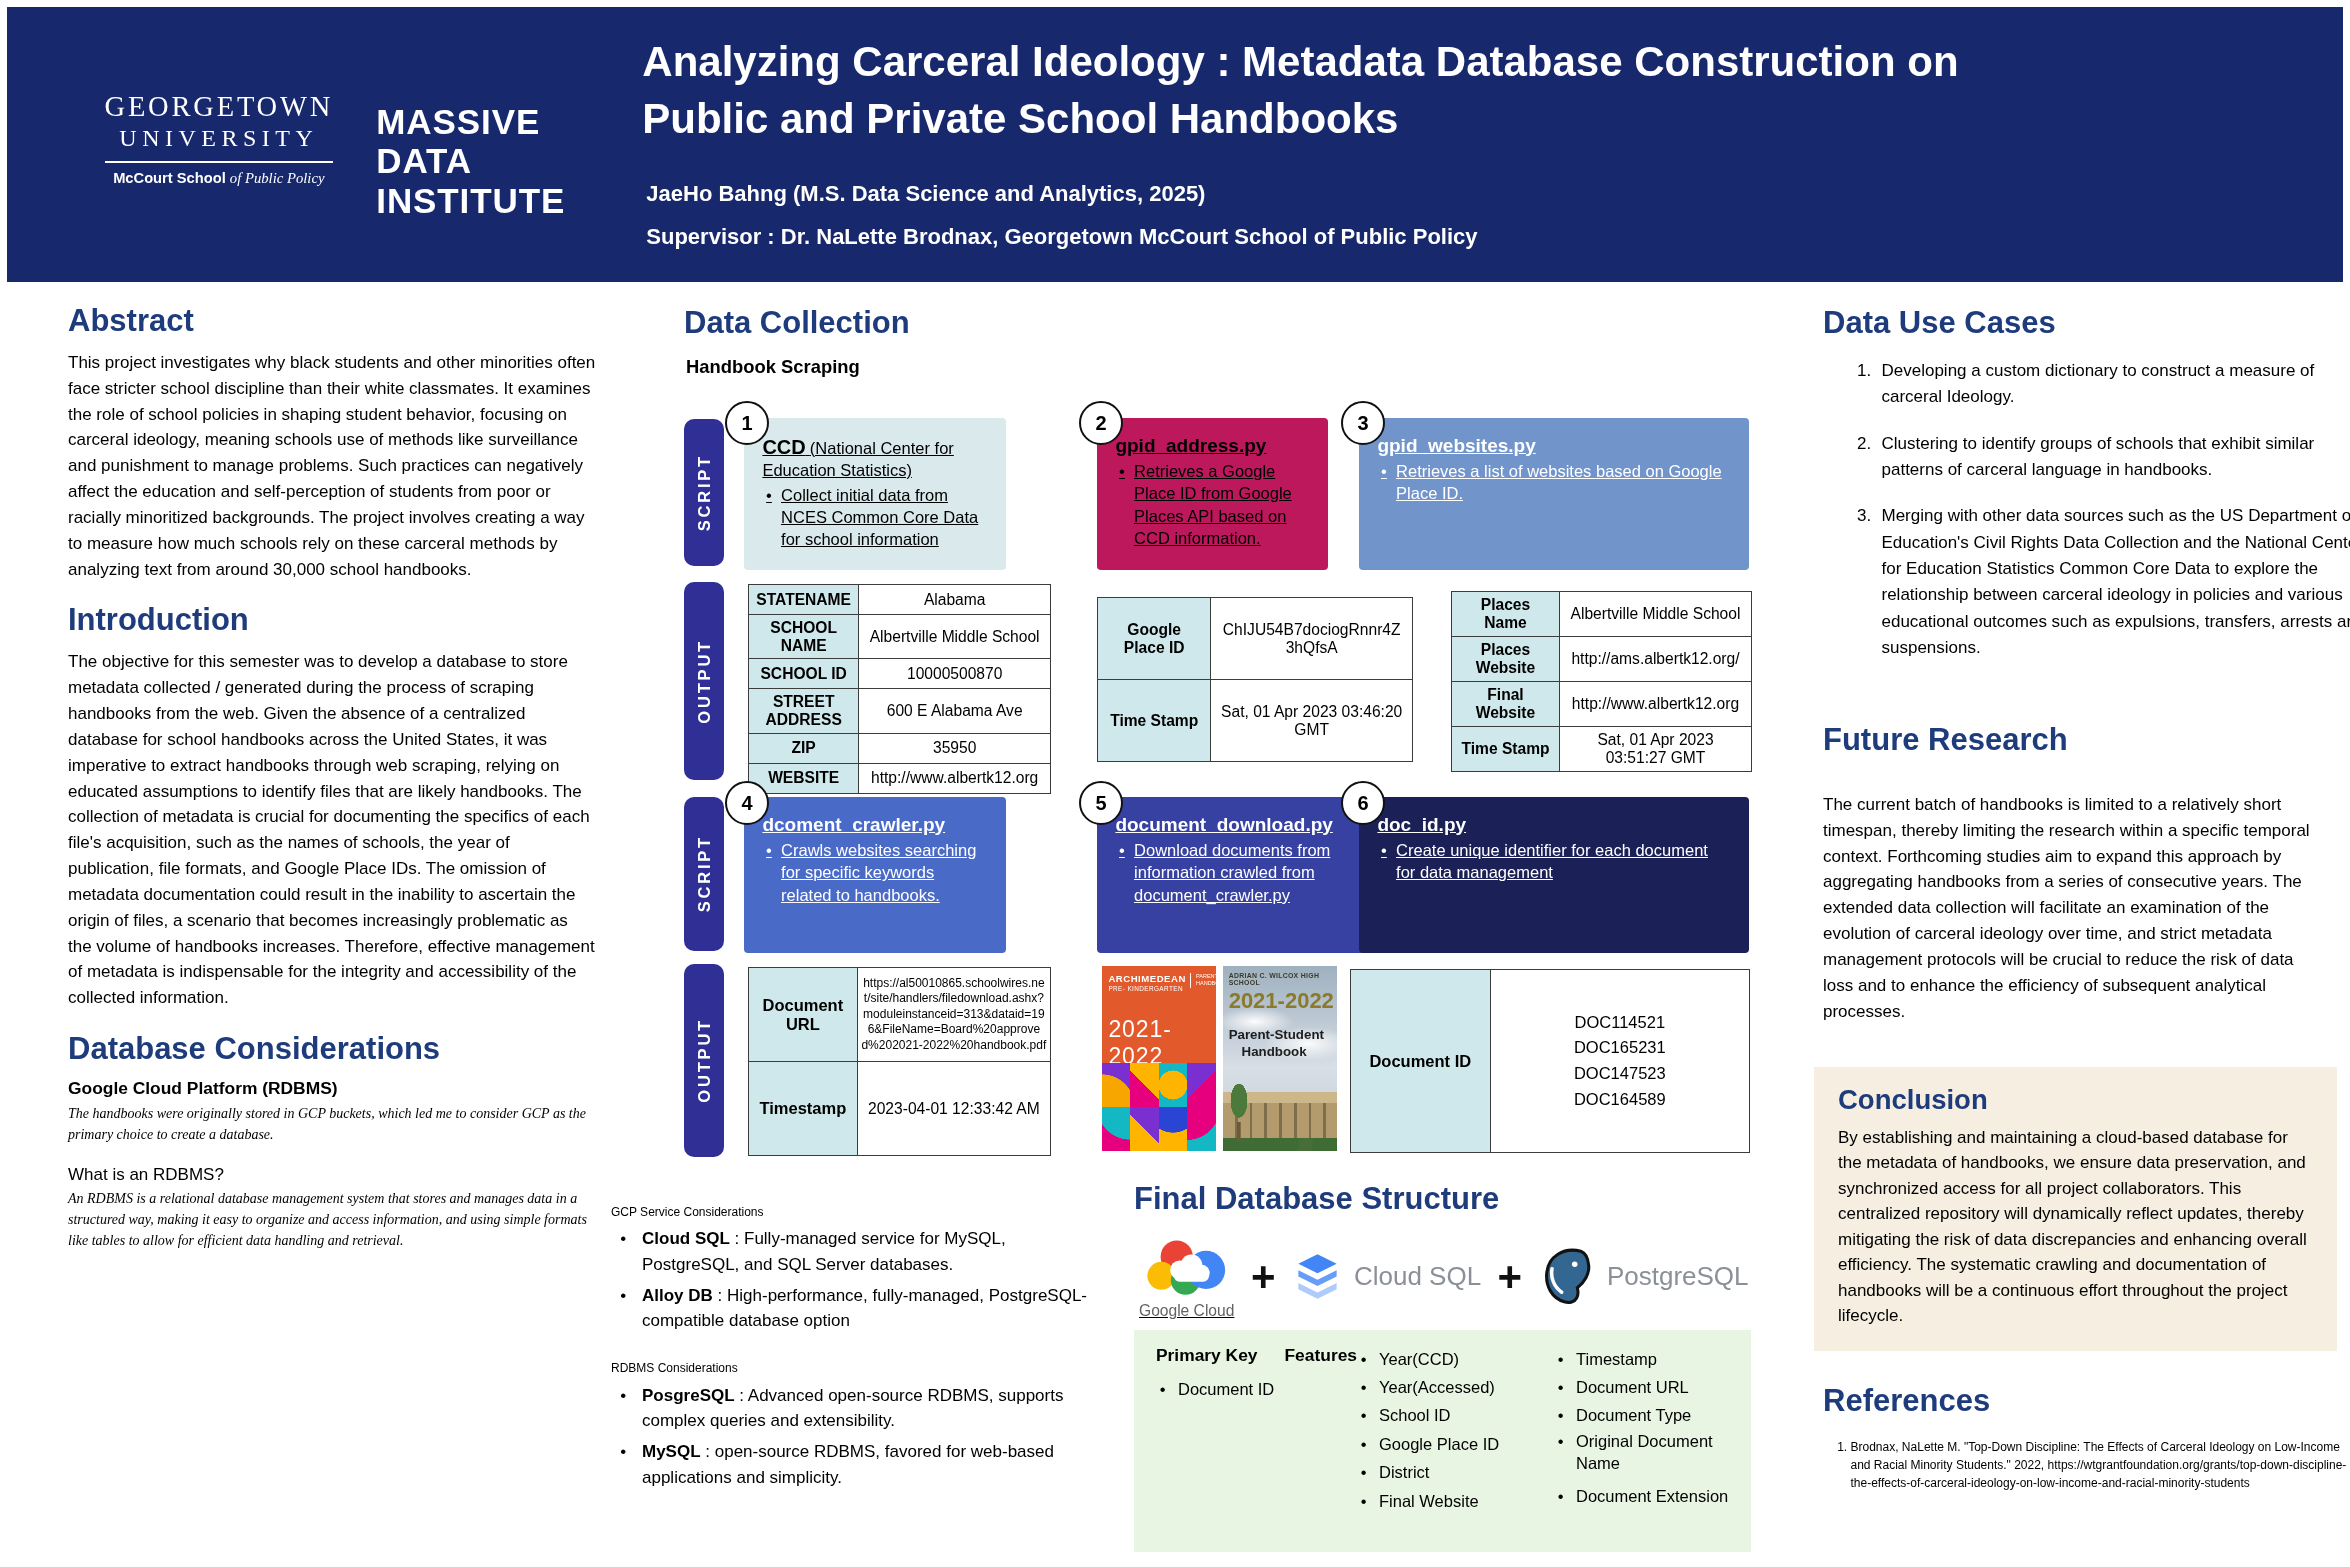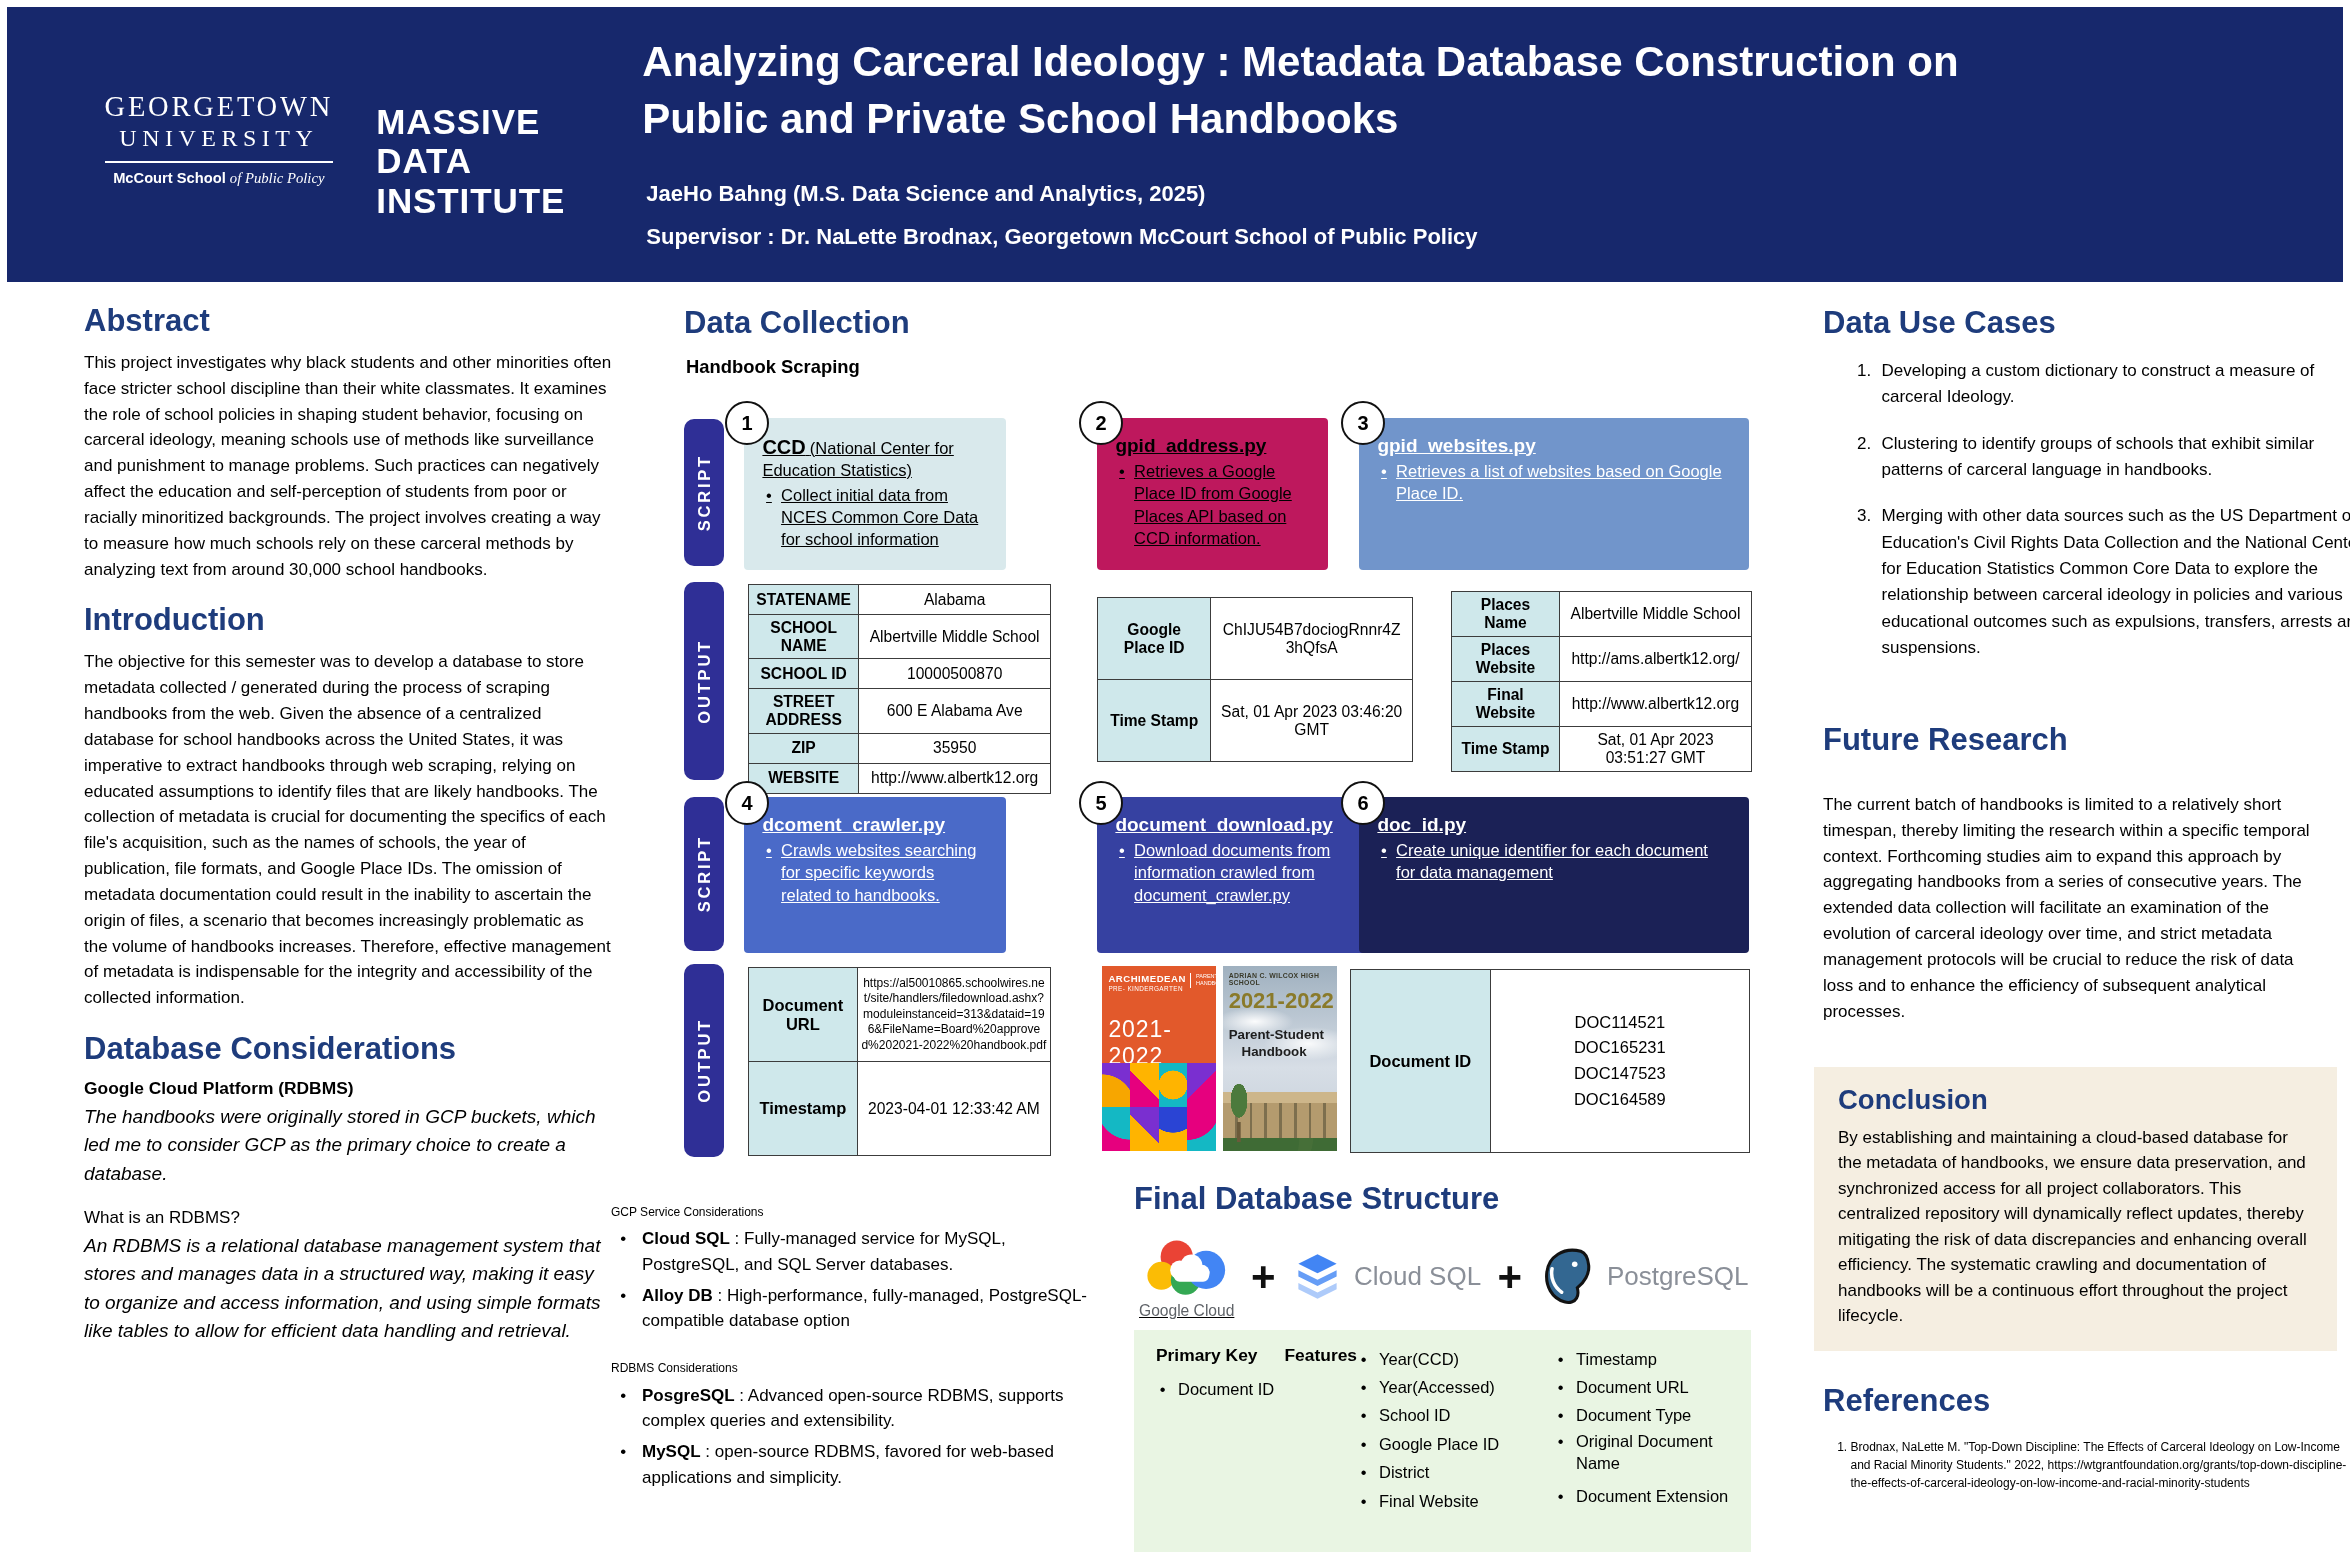--- a/index.html
+++ b/index.html
@@ -17,25 +17,25 @@
   #mdi-logo{position:absolute;left:369px;top:79px;color:#fff;font-weight:bold;font-size:35px;line-height:1.12;letter-spacing:0.9px;margin-top:16px;}
   #title{position:absolute;left:635px;top:26px;width:1653px;color:#fff;font-weight:bold;font-size:42px;line-height:1.36;}
   #author{position:absolute;left:639px;top:174px;color:#fff;font-weight:bold;font-size:22px;}
   #supervisor{position:absolute;left:639px;top:217px;color:#fff;font-weight:bold;font-size:22px;}
 
   
   .h2{font-size:31px;font-weight:bold;color:#1e3c7c;}
   .body-p{font-size:17px;line-height:1.52;color:#000;}
 
   
-  #leftcol{position:absolute;left:84px;top:303px;width:528px;}
+  #leftcol{position:absolute;left:68px;top:303px;width:528px;}
   #leftcol .h2{margin:0 0 11px 0;}
   #leftcol .h2.mt{margin-top:20px;}
   .sub-bold{font-size:17.4px;font-weight:bold;margin:5.5px 0 3.7px 0;}
-  .ital{font-style:italic;font-size:19px;line-height:1.5;margin:0 0 20px 0;}
+  .ital{font-style:italic;font-size:14px;line-height:1.5;margin:0 0 20px 0;font-family:Liberation Serif, serif;}
   .plain-q{font-size:17px;margin:3.7px 0 3.7px 0;}
 
   
   #gcpblock{position:absolute;left:611px;top:1205px;width:478px;}
   .blk-h{font-size:12px;font-weight:normal;margin:0 0 7.3px 0;}
   .blk-h.mt{margin-top:27.5px;}
   .dash-list{list-style:none;margin:0;padding:0;}
   .dash-list li{position:relative;padding-left:31px;font-size:17px;line-height:1.5;margin-bottom:5.5px;}
   .dash-list li:before{content:"\2022";position:absolute;left:9.2px;}
 

